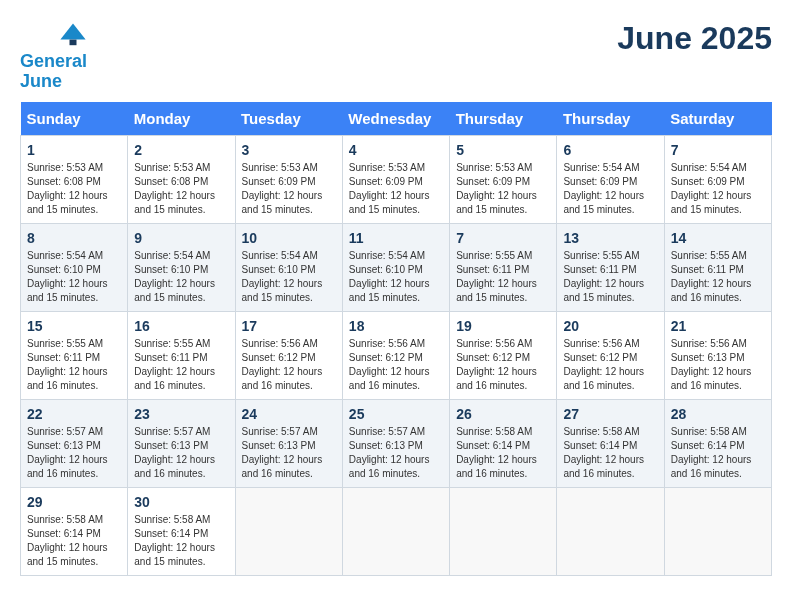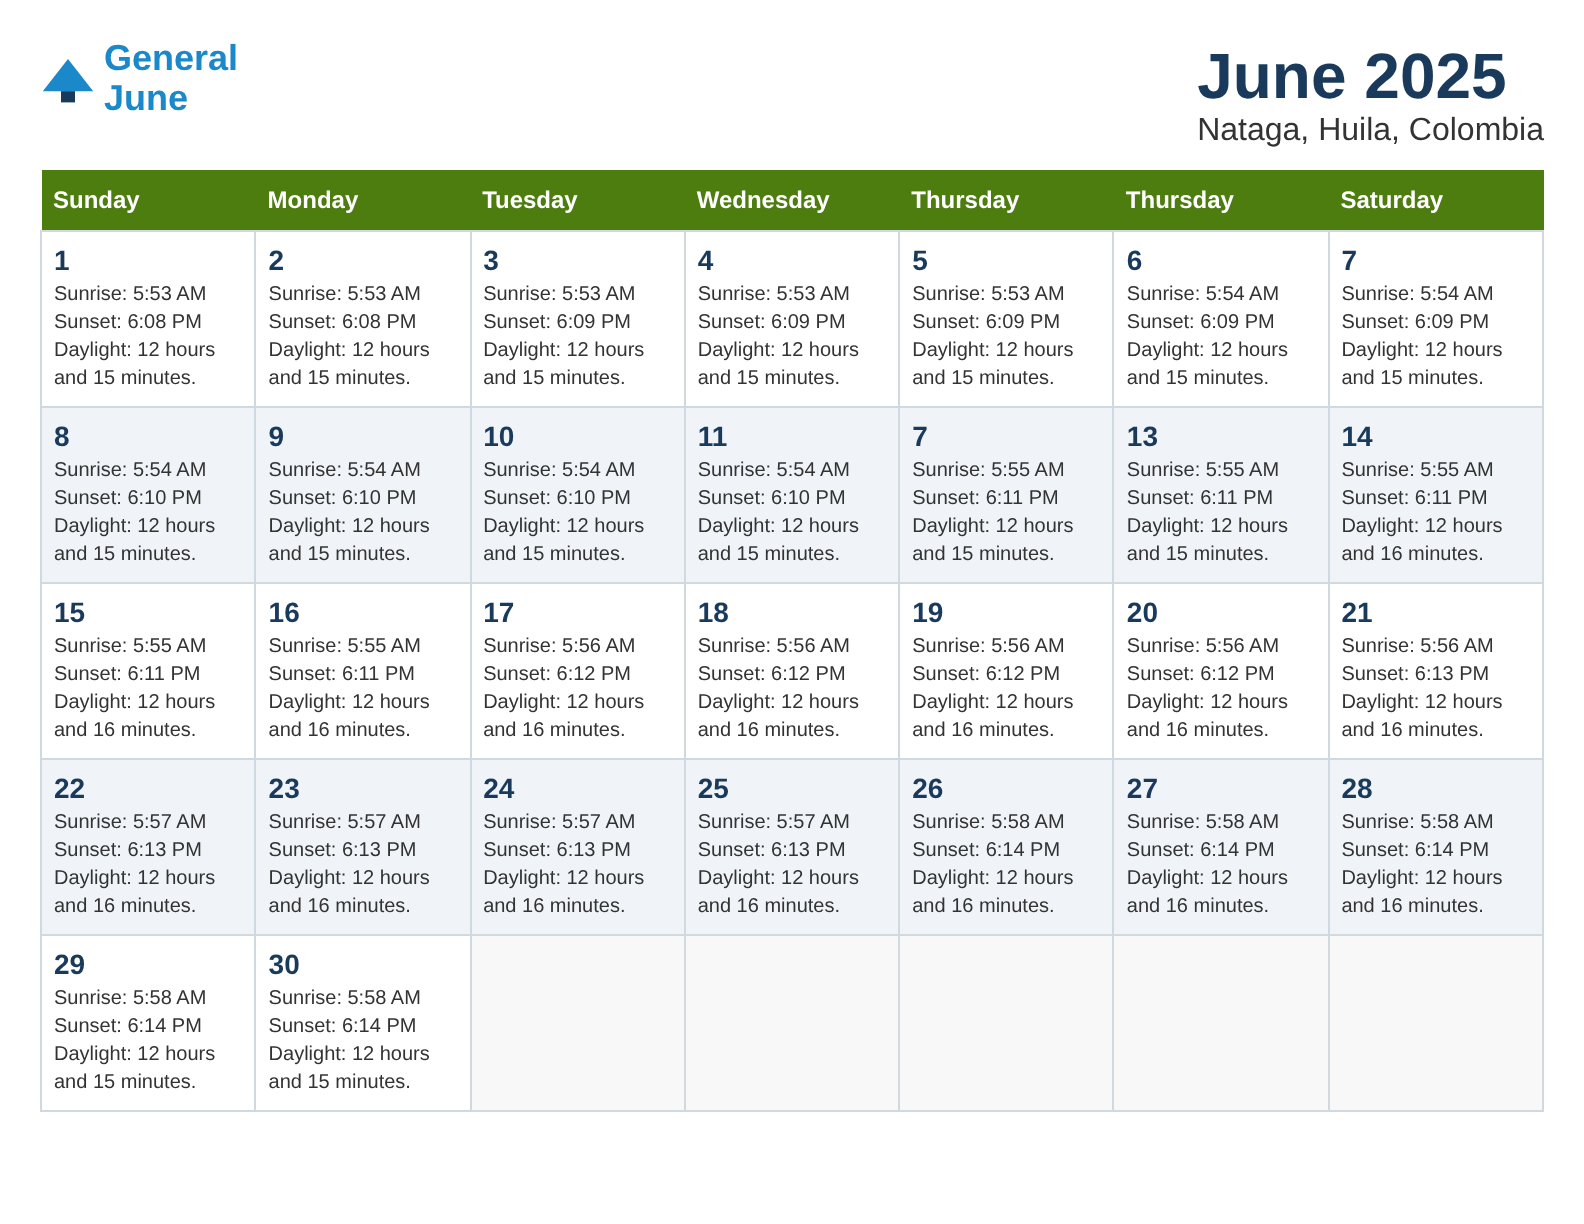--- a/index.html
+++ b/index.html
@@ -11,22 +11,23 @@
       padding: 20px;
     }
     .header-area {
       display: flex;
       justify-content: space-between;
       align-items: flex-start;
       margin-bottom: 10px;
     }
     .logo {
       display: flex;
-      align-items: center;
+      align-items: flex-end;
       gap: 4px;
+      flex-direction: column;
     }
     .logo-text {
       font-size: 18px;
       font-weight: bold;
       color: #1a3a5c;
       line-height: 1.1;
     }
     .logo-text span {
       color: #1a88c9;
     }
@@ -44,25 +45,25 @@
     .location-title {
       font-size: 16px;
       color: #333;
     }
     .calendar-table {
       width: 100%;
       border-collapse: collapse;
       font-size: 11px;
     }
     .calendar-table thead tr th {
-      background-color: #4d7c0f;
+      background-color: #3b82f6;
       color: #fff;
       padding: 8px 6px;
       text-align: left;
-      font-size: 12px;
+      font-size: 15px;
       font-weight: bold;
     }
     .calendar-table tbody tr {
       background: #fff;
     }
     .calendar-table tbody tr:nth-child(even) {
       background: #f0f4f8;
     }
     .calendar-table tbody td {
       padding: 6px 6px;
@@ -95,21 +96,20 @@
       <polygon points="20,5 38,28 2,28" fill="#1a88c9"></polygon>
       <rect x="15" y="28" width="10" height="8" fill="#1a3a5c"></rect>
     </svg>
     <div class="logo-text">
       <div><span>General</span></div>
       <div><span style="color:#1a88c9">June</span></div>
     </div>
   </div>
   <div class="title-area">
     <div class="month-title">June 2025</div>
-    <div class="location-title">Nataga, Huila, Colombia</div>
   </div>
 </div>
 
 <table class="calendar-table">
   <thead>
     <tr>
     <th>Sunday</th>
         <th>Monday</th>
         <th>Tuesday</th>
         <th>Wednesday</th>

